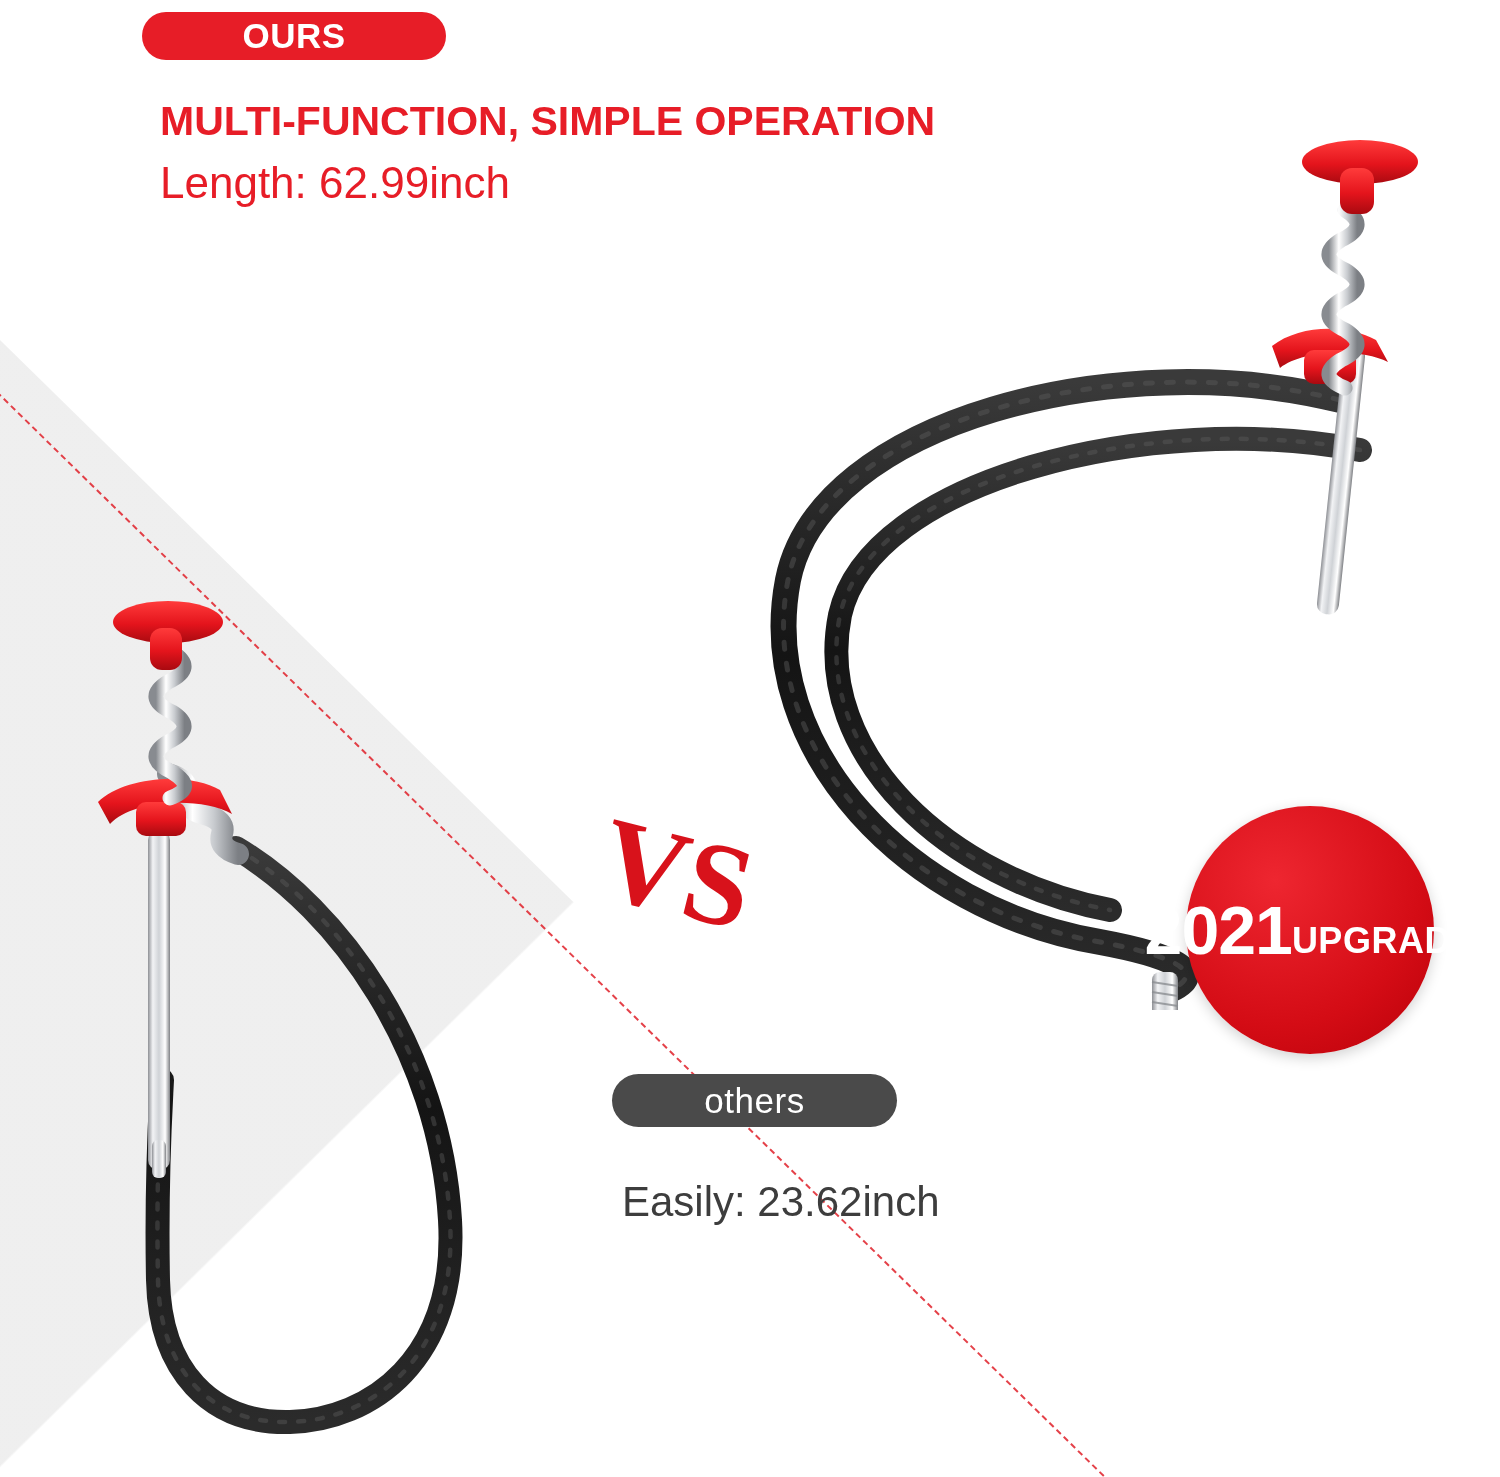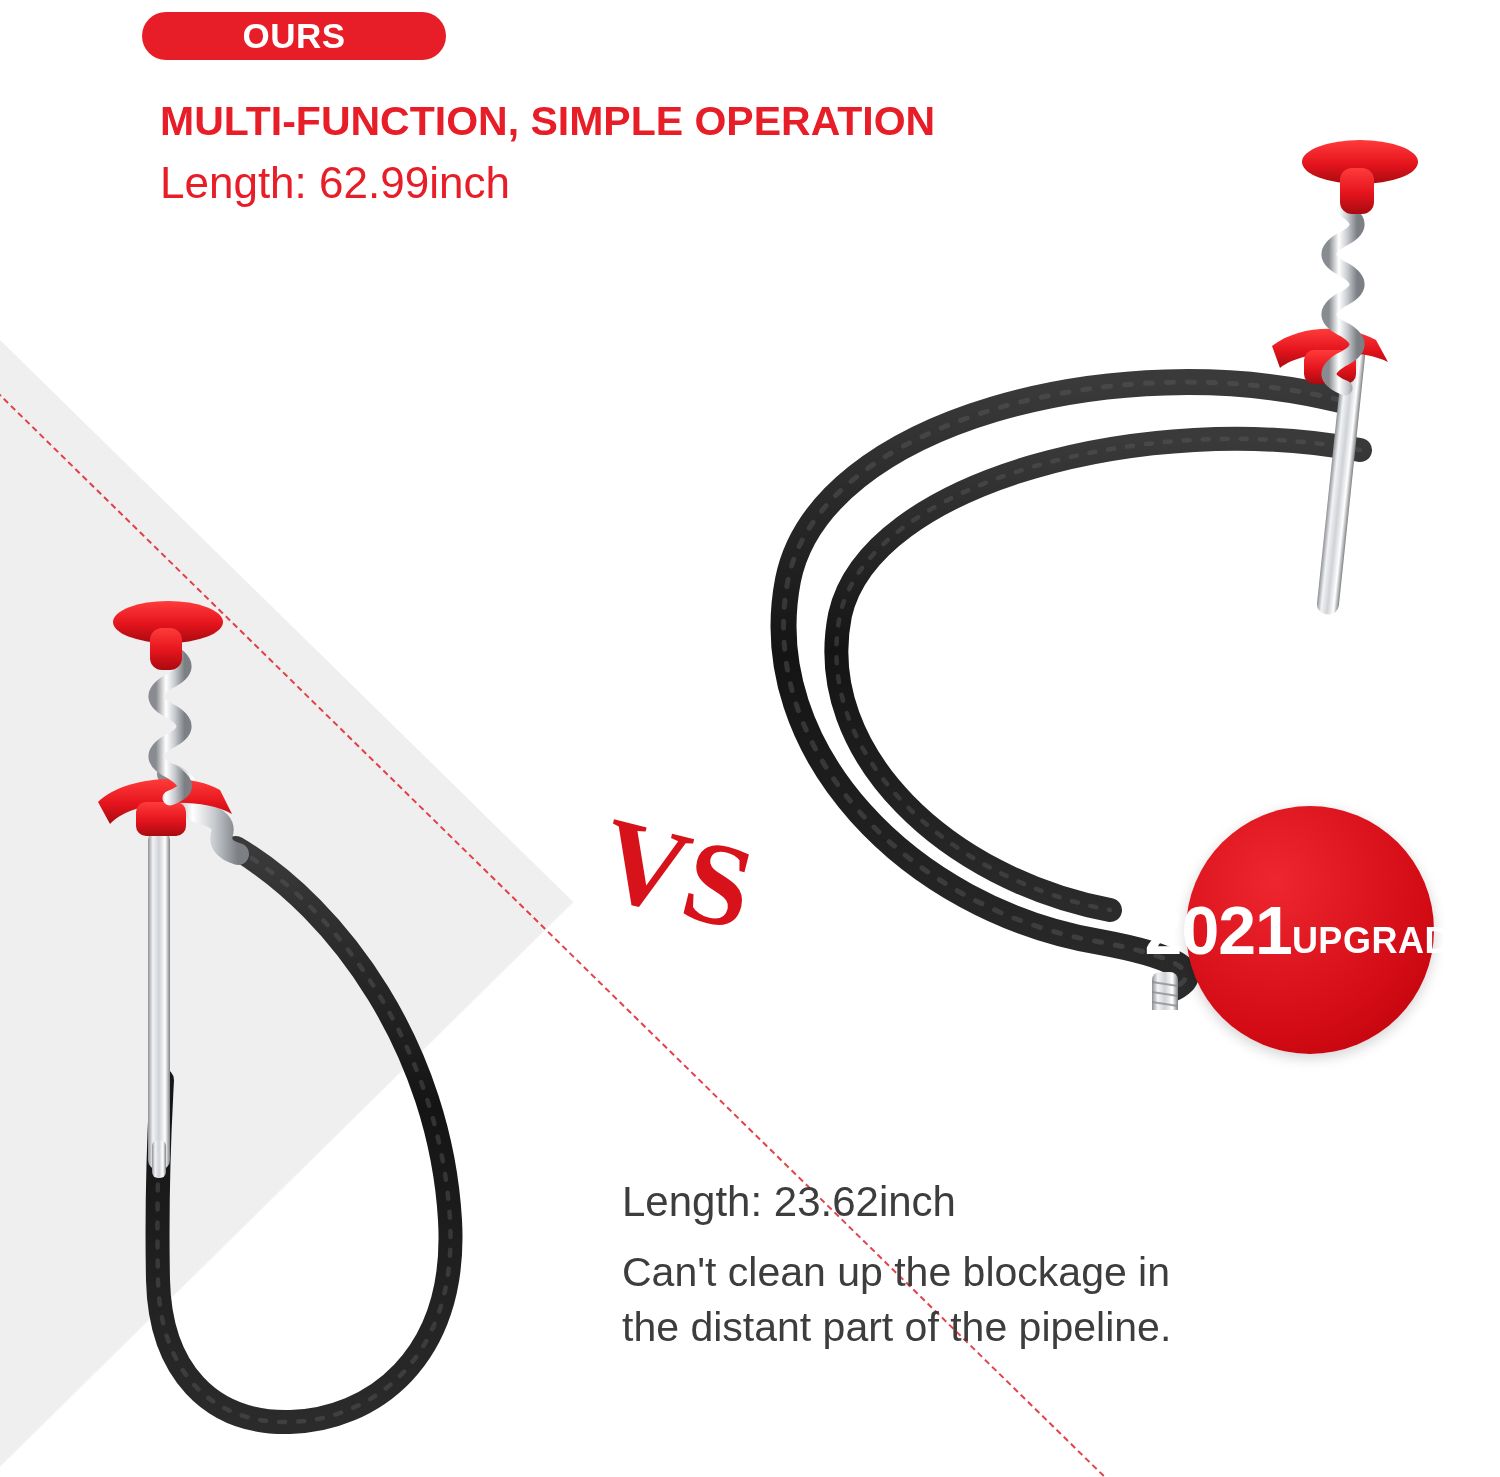--- a/index.html
+++ b/index.html
@@ -276,17 +276,19 @@
 
   <svg class="vs" viewBox="0 0 220 190">
     <text x="6" y="104" font-family="Liberation Serif, serif" font-size="118" font-weight="bold" fill="#d8121b" stroke="#ffffff" stroke-width="7" paint-order="stroke" transform="rotate(14 6 104)">VS</text>
   </svg>
 
   <div class="upgrade">
     <div class="upgrade-year">2021</div>
     <div class="upgrade-label">UPGRADE</div>
   </div>
 
-
-  <div class="others-len">Length: 23.62inch</div>
-  <div class="others-desc">Can't clean up the blockage in the distant part of the pipeline.</div>
+  <div class="badge badge-others">
+    <span>others</span>
+  </div>
+
+  <div class="others-len">Easily: 23.62inch</div>
 
 </div>
 
 </body></html>

